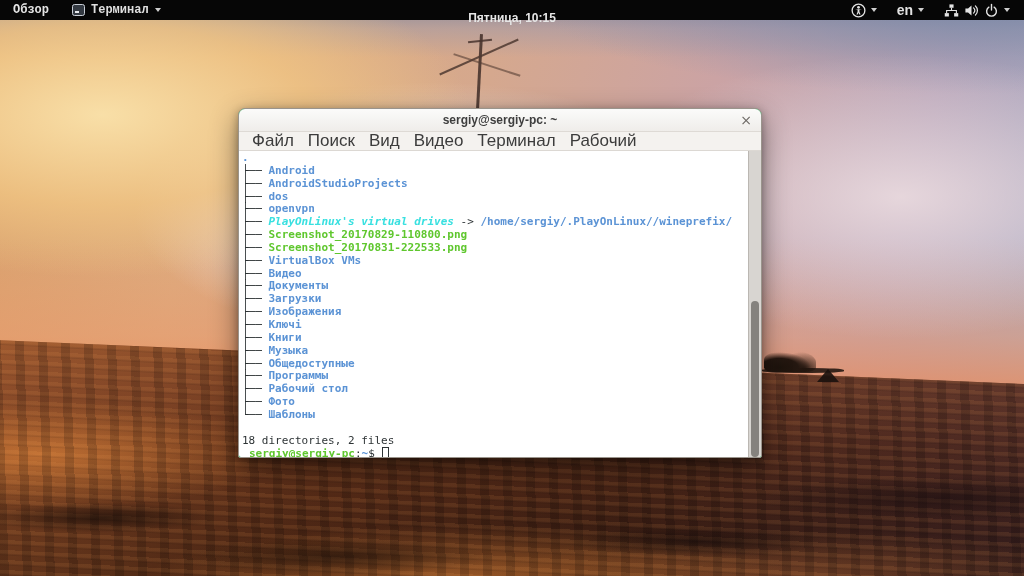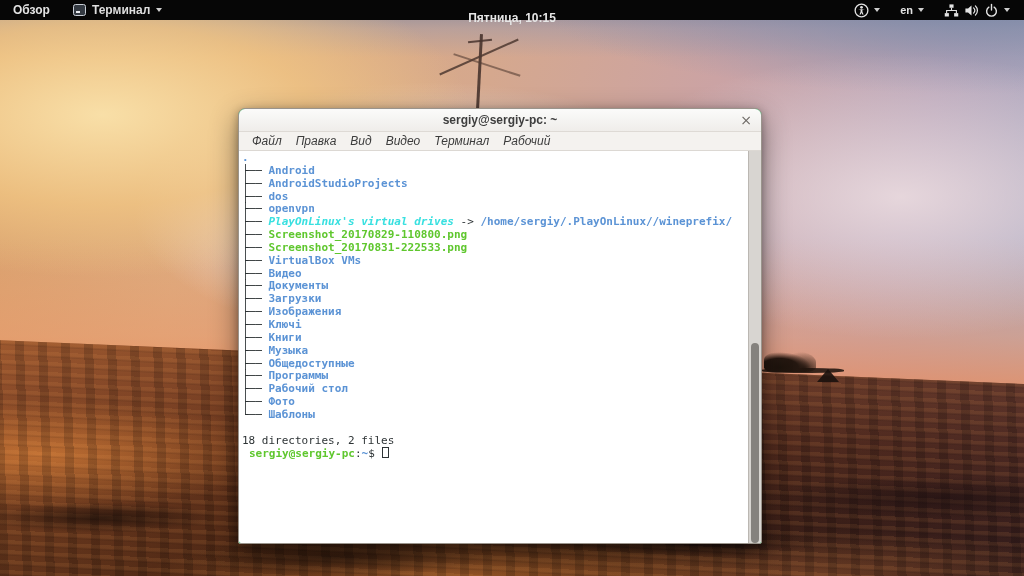--- a/index.html
+++ b/index.html
@@ -45,48 +45,48 @@
     opacity:.92; }
   .island-base { position:absolute; left:762px; top:368px; width:82px; height:5px; background:#1a100b; border-radius:40%; opacity:.85; }
   .mast-main { position:absolute; left:478px; top:34px; width:3px; height:76px; background:rgba(72,52,46,0.9); transform:rotate(3deg); }
   .mast-spar { position:absolute; left:436px; top:56px; width:86px; height:2px; background:rgba(78,56,48,0.85); transform:rotate(-24deg); }
   .mast-rig  { position:absolute; left:452px; top:64px; width:70px; height:1.5px; background:rgba(85,62,52,0.6); transform:rotate(18deg); }
   .mast-top  { position:absolute; left:468px; top:40px; width:24px; height:2px; background:rgba(72,52,46,0.85); transform:rotate(-6deg); }
 
   
   .topbar { position:absolute; left:0; top:0; width:1024px; height:20px; background:#060606;
     display:flex; align-items:center; justify-content:space-between; color:#dedede; font-size:12px; font-weight:700; z-index:20; }
-  .tb-left { display:flex; align-items:flex-start; height:100%; }
+  .tb-left { display:flex; align-items:flex-start; height:100%;font-family:Liberation Mono, monospace; }
   .tb-activities { height:100%; display:flex; align-items:center; padding:0 13px; color:#e4e4e4; background:none; border:none;
     font:inherit; cursor:default; }
   .tb-appmenu { height:100%; display:flex; align-items:center; gap:6px; padding:0 10px; }
   .term-app-icon { display:inline-block; width:13px; height:12px; background:#343a42; border:1.5px solid #c9ced6; border-radius:2.5px; position:relative; }
   .term-app-icon::after { content:""; position:absolute; left:2px; bottom:2px; width:4px; height:2px; background:#e8eaee; }
   .caret { width:0; height:0; border-left:3.5px solid transparent; border-right:3.5px solid transparent; border-top:4px solid #cfcfcf; display:inline-block; }
   .tb-center { position:absolute; left:50%; top:0; transform:translateX(-50%); height:36px; display:flex; align-items:center; }
   .tb-clock { color:#e6e6e6; background:none; border:none; font:inherit; cursor:default; }
   .tb-right { display:flex; align-items:center; height:100%; gap:4px; padding-right:6px; }
   .tb-group { display:flex; align-items:center; gap:5px; height:100%; padding:0 8px; }
   .tb-icon { display:block; }
-  .kbd-label { font-size:11px; font-weight:700; color:#e2e2e2; }
+  .kbd-label { font-size:14px; font-weight:700; color:#e2e2e2; }
 
   
-  .window { position:absolute; left:238px; top:108px; width:524px; height:436px; z-index:10;
+  .window { position:absolute; left:238px; top:108px; width:524px; height:350px; z-index:10;
     border:1px solid #9a948c; border-radius:7px 7px 2px 2px;
     box-shadow:0 10px 28px rgba(0,0,0,0.45), 0 2px 8px rgba(0,0,0,0.3);
     background:#22c55e; display:flex; flex-direction:column; }
   .titlebar { height:23px; flex:0 0 23px; background:linear-gradient(#fbfbfa, #efedea);
     border-bottom:1px solid #dedad5; border-radius:6px 6px 0 0; position:relative;
     display:flex; align-items:center; justify-content:center; }
   .title { font-size:12px; font-weight:700; color:#3e3e3e; }
   .close-btn { position:absolute; right:9px; top:2px; background:none; border:none; color:#6e6a66; font-size:14px;
     line-height:18px; cursor:default; font-family:"DejaVu Sans", sans-serif; }
   .menubar { height:19px; flex:0 0 19px; background:#f4f2ef; border-bottom:1px solid #dcd8d3;
     display:flex; align-items:center; padding-left:6px; }
-  .menu-item { font-size:12px; color:#3c3c3c; padding:0 7px;font-style:italic; }
+  .menu-item { font-size:17px; color:#3c3c3c; padding:0 7px; }
   .term-body { flex:1; display:flex; background:#fff; border-radius:0 0 2px 2px; overflow:hidden; position:relative; }
   .term-text { flex:1; padding:1px 0 0 3px; font-family:"DejaVu Sans Mono", monospace; font-size:11px; line-height:12.85px;
     color:var(--fg); white-space:pre; overflow:hidden; }
   .line { white-space:pre; }
   .dir { color:var(--dir); font-weight:700; }
   .lnk { color:var(--symlink); font-weight:700;font-style:italic; }
   .fil { color:var(--file); font-weight:700; }
   .usr { color:var(--prompt); font-weight:700;margin-left:7px; }
   .fg  { color:var(--fg); }
   .cursor { display:inline-block; width:7px; height:11px; border:1px solid var(--fg); vertical-align:-1.5px; margin-left:1px; }
@@ -154,21 +154,21 @@
     </div>
   </div>
 
   <div class="window">
     <div class="titlebar">
       <span class="title">sergiy@sergiy-pc: ~</span>
       <button class="close-btn">×</button>
     </div>
     <div class="menubar" id="menubar">
         <span class="menu-item">Файл</span>
-        <span class="menu-item">Правка</span>
+        <span class="menu-item">Поиск</span>
         <span class="menu-item">Вид</span>
         <span class="menu-item">Видео</span>
         <span class="menu-item">Терминал</span>
         <span class="menu-item">Рабочий</span>
       </div>
     <div class="term-body">
       <div class="term-text" id="term"><div class="line"><span class="dir">.</span></div><div class="line"><span class="fg">├── </span><span class="dir">Android</span></div><div class="line"><span class="fg">├── </span><span class="dir">AndroidStudioProjects</span></div><div class="line"><span class="fg">├── </span><span class="dir">dos</span></div><div class="line"><span class="fg">├── </span><span class="dir">openvpn</span></div><div class="line"><span class="fg">├── </span><span class="lnk">PlayOnLinux's virtual drives</span><span class="fg"> -&gt; </span><span class="dir">/home/sergiy/.PlayOnLinux//wineprefix/</span></div><div class="line"><span class="fg">├── </span><span class="fil">Screenshot_20170829-110800.png</span></div><div class="line"><span class="fg">├── </span><span class="fil">Screenshot_20170831-222533.png</span></div><div class="line"><span class="fg">├── </span><span class="dir">VirtualBox VMs</span></div><div class="line"><span class="fg">├── </span><span class="dir">Видео</span></div><div class="line"><span class="fg">├── </span><span class="dir">Документы</span></div><div class="line"><span class="fg">├── </span><span class="dir">Загрузки</span></div><div class="line"><span class="fg">├── </span><span class="dir">Изображения</span></div><div class="line"><span class="fg">├── </span><span class="dir">Ключі</span></div><div class="line"><span class="fg">├── </span><span class="dir">Книги</span></div><div class="line"><span class="fg">├── </span><span class="dir">Музыка</span></div><div class="line"><span class="fg">├── </span><span class="dir">Общедоступные</span></div><div class="line"><span class="fg">├── </span><span class="dir">Программы</span></div><div class="line"><span class="fg">├── </span><span class="dir">Рабочий стол</span></div><div class="line"><span class="fg">├── </span><span class="dir">Фото</span></div><div class="line"><span class="fg">└── </span><span class="dir">Шаблоны</span></div><div class="line"><span class="fg">&nbsp;</span></div><div class="line"><span class="fg">18 directories, 2 files</span></div><div class="line"><span class="usr">sergiy@sergiy-pc</span><span class="fg">:</span><span class="dir">~</span><span class="fg">$ </span><span class="cursor"></span></div></div>
       <div class="scrollbar">
         <div class="scroll-thumb"></div>
       </div>

